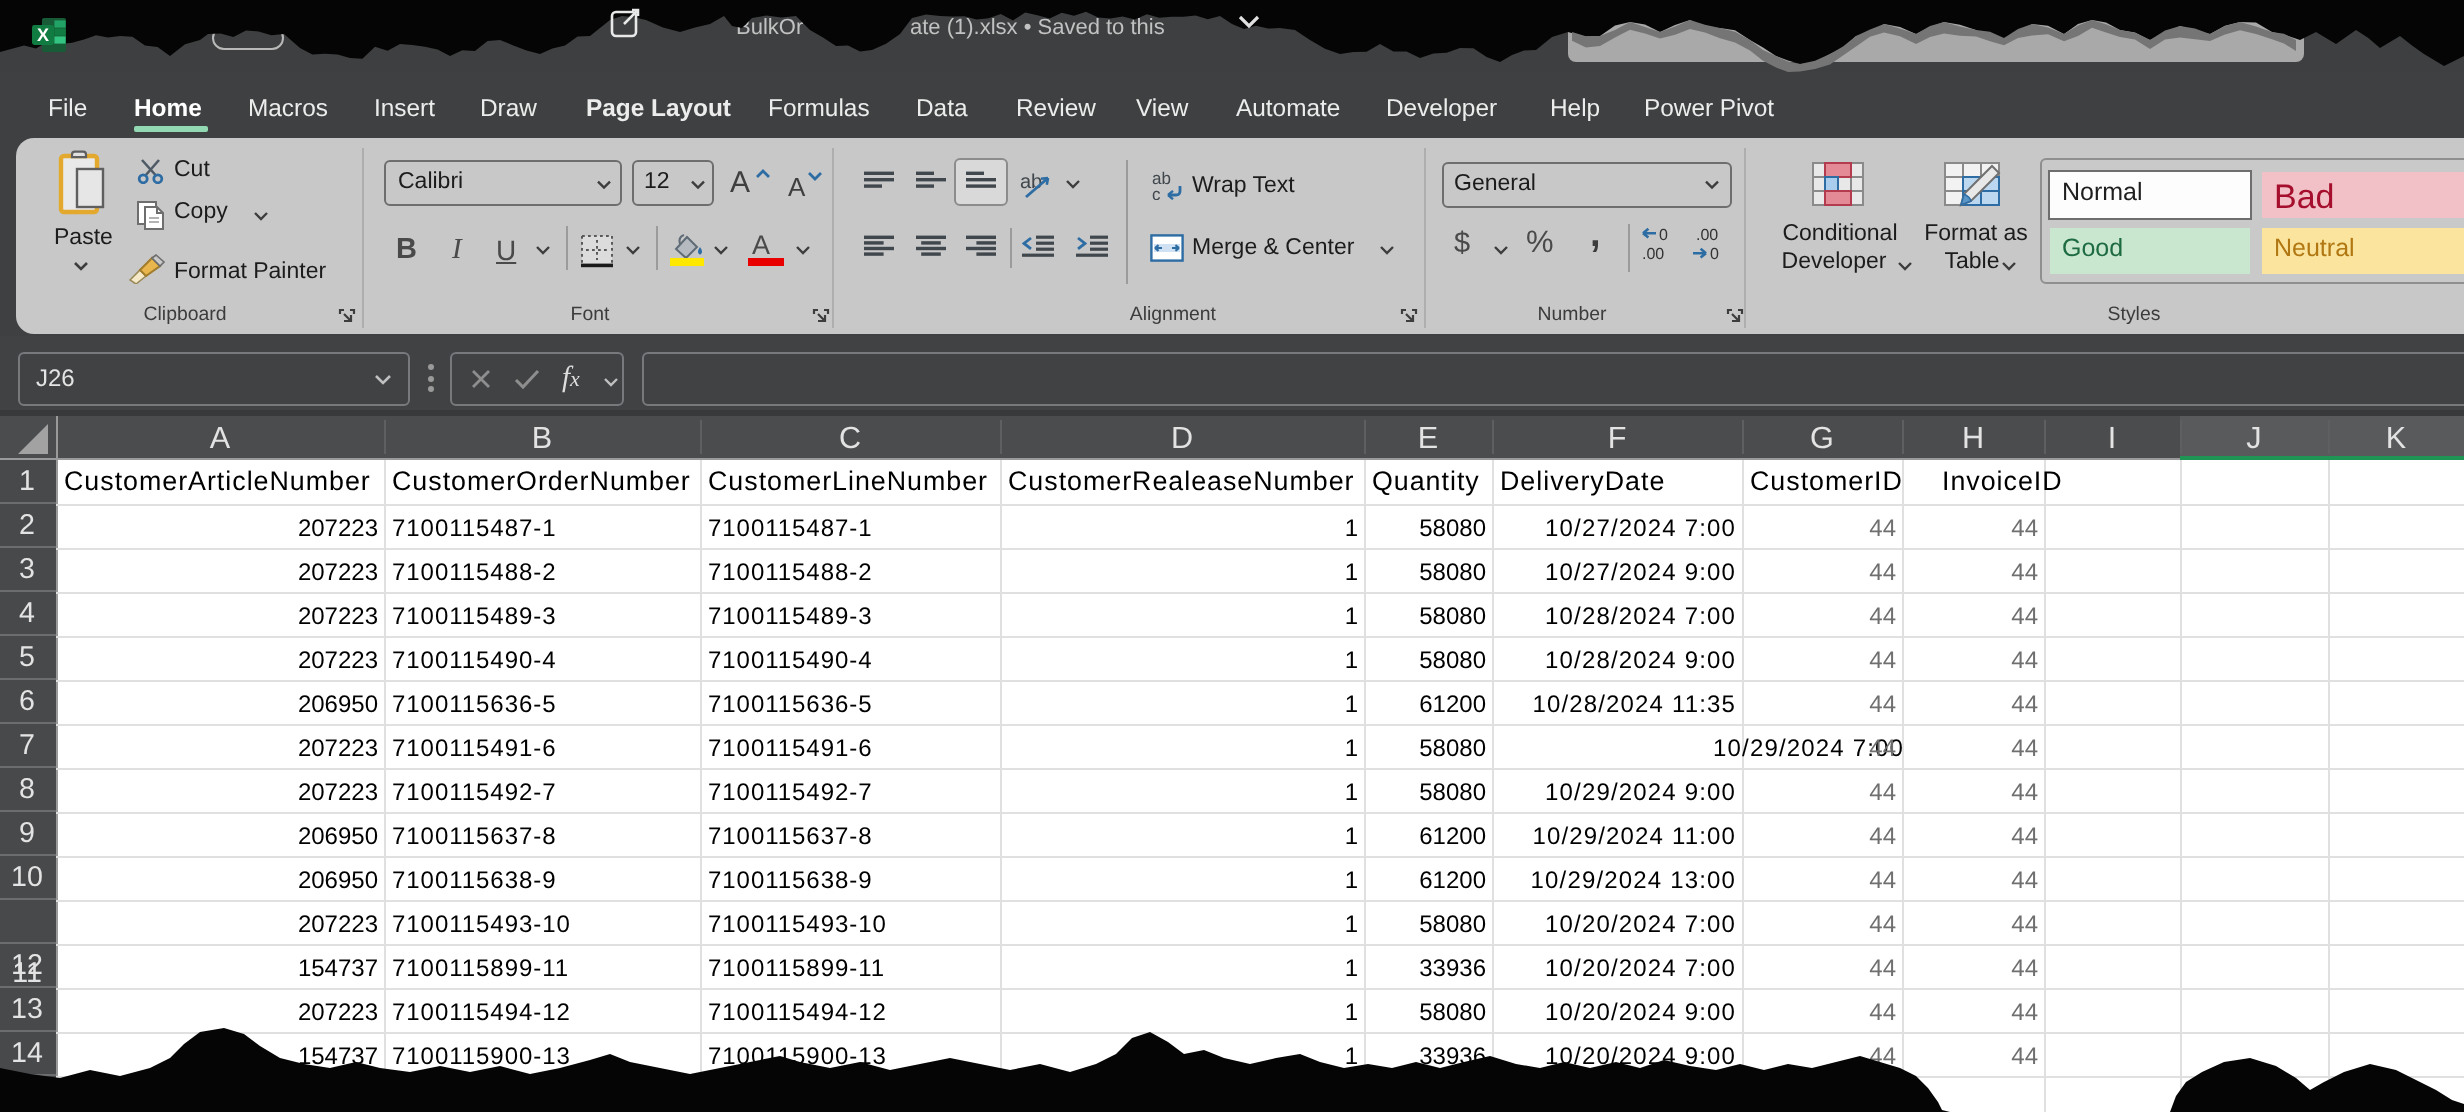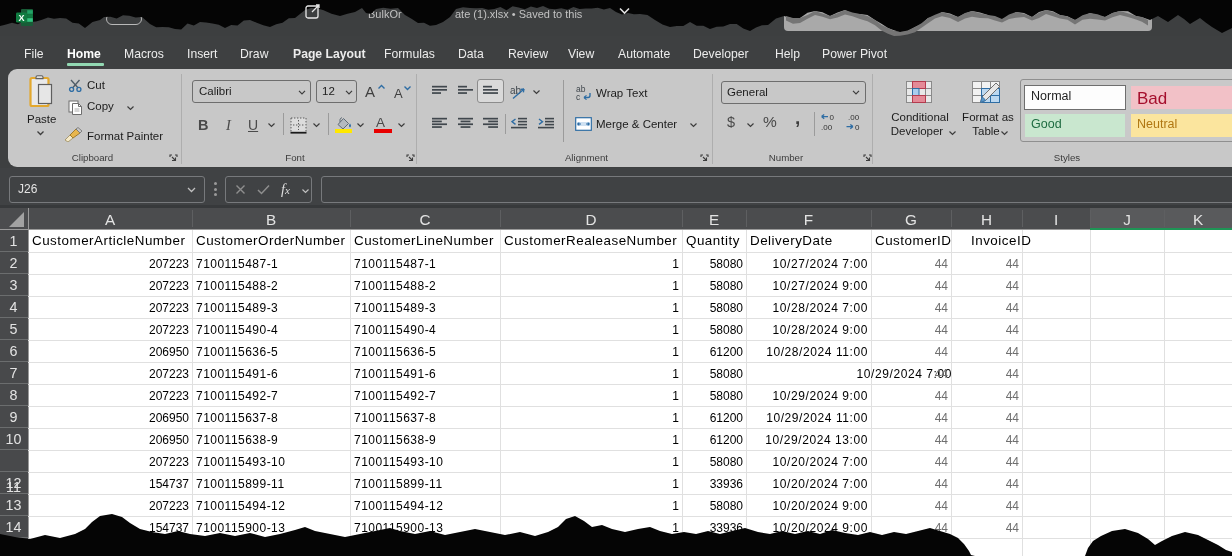--- a/index.html
+++ b/index.html
@@ -432,21 +432,21 @@
 <div class="cell num" style="left:500px;top:318px;width:179px;">1</div>
 <div class="cell num" style="left:682px;top:318px;width:61px;">58080</div>
 <div class="cell num dt" style="left:746px;top:318px;width:122px;">10/28/2024 9:00</div>
 <div class="cell num g44" style="left:871px;top:318px;width:77px;">44</div>
 <div class="cell num g44" style="left:951px;top:318px;width:68px;">44</div>
 <div class="cell num" style="left:28px;top:340px;width:161px;">206950</div>
 <div class="cell bc" style="left:196px;top:340px;">7100115636-5</div>
 <div class="cell bc" style="left:354px;top:340px;">7100115636-5</div>
 <div class="cell num" style="left:500px;top:340px;width:179px;">1</div>
 <div class="cell num" style="left:682px;top:340px;width:61px;">61200</div>
-<div class="cell num dt" style="left:746px;top:340px;width:122px;">10/28/2024 11:00</div>
+<div class="cell num dt" style="left:746px;top:340px;width:122px;">10/28/2024 11:35</div>
 <div class="cell num g44" style="left:871px;top:340px;width:77px;">44</div>
 <div class="cell num g44" style="left:951px;top:340px;width:68px;">44</div>
 <div class="cell num" style="left:28px;top:362px;width:161px;">207223</div>
 <div class="cell bc" style="left:196px;top:362px;">7100115491-6</div>
 <div class="cell bc" style="left:354px;top:362px;">7100115491-6</div>
 <div class="cell num" style="left:500px;top:362px;width:179px;">1</div>
 <div class="cell num" style="left:682px;top:362px;width:61px;">58080</div>
 <div class="cell num dt" style="left:790px;top:362px;width:122px;margin-left:40px;">10/29/2024 7:00</div>
 <div class="cell num g44" style="left:871px;top:362px;width:77px;">44</div>
 <div class="cell num g44" style="left:951px;top:362px;width:68px;">44</div>

